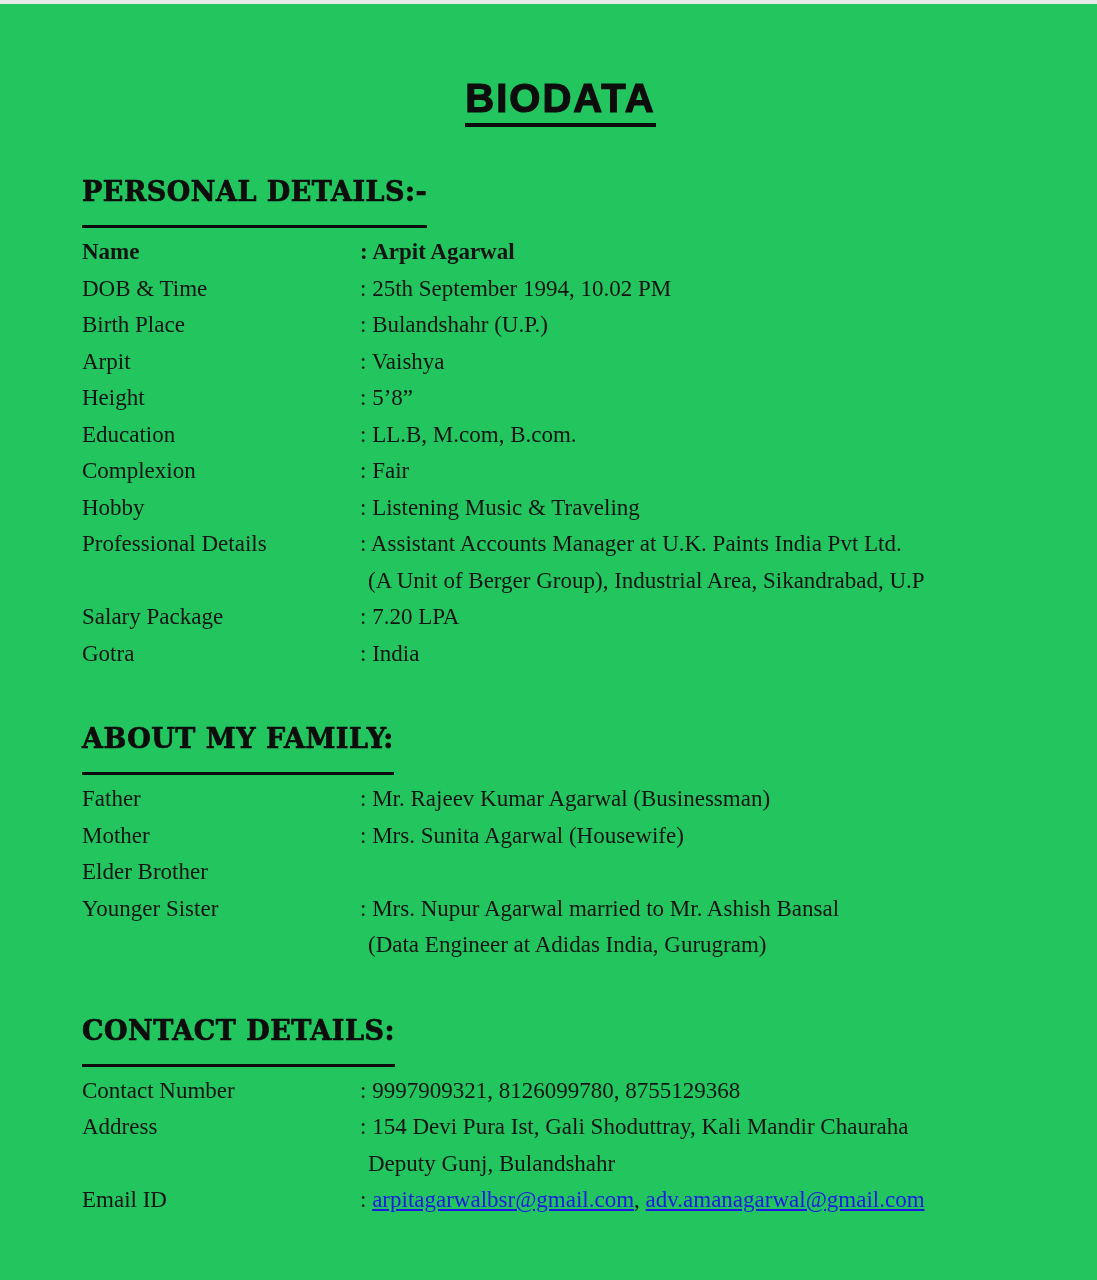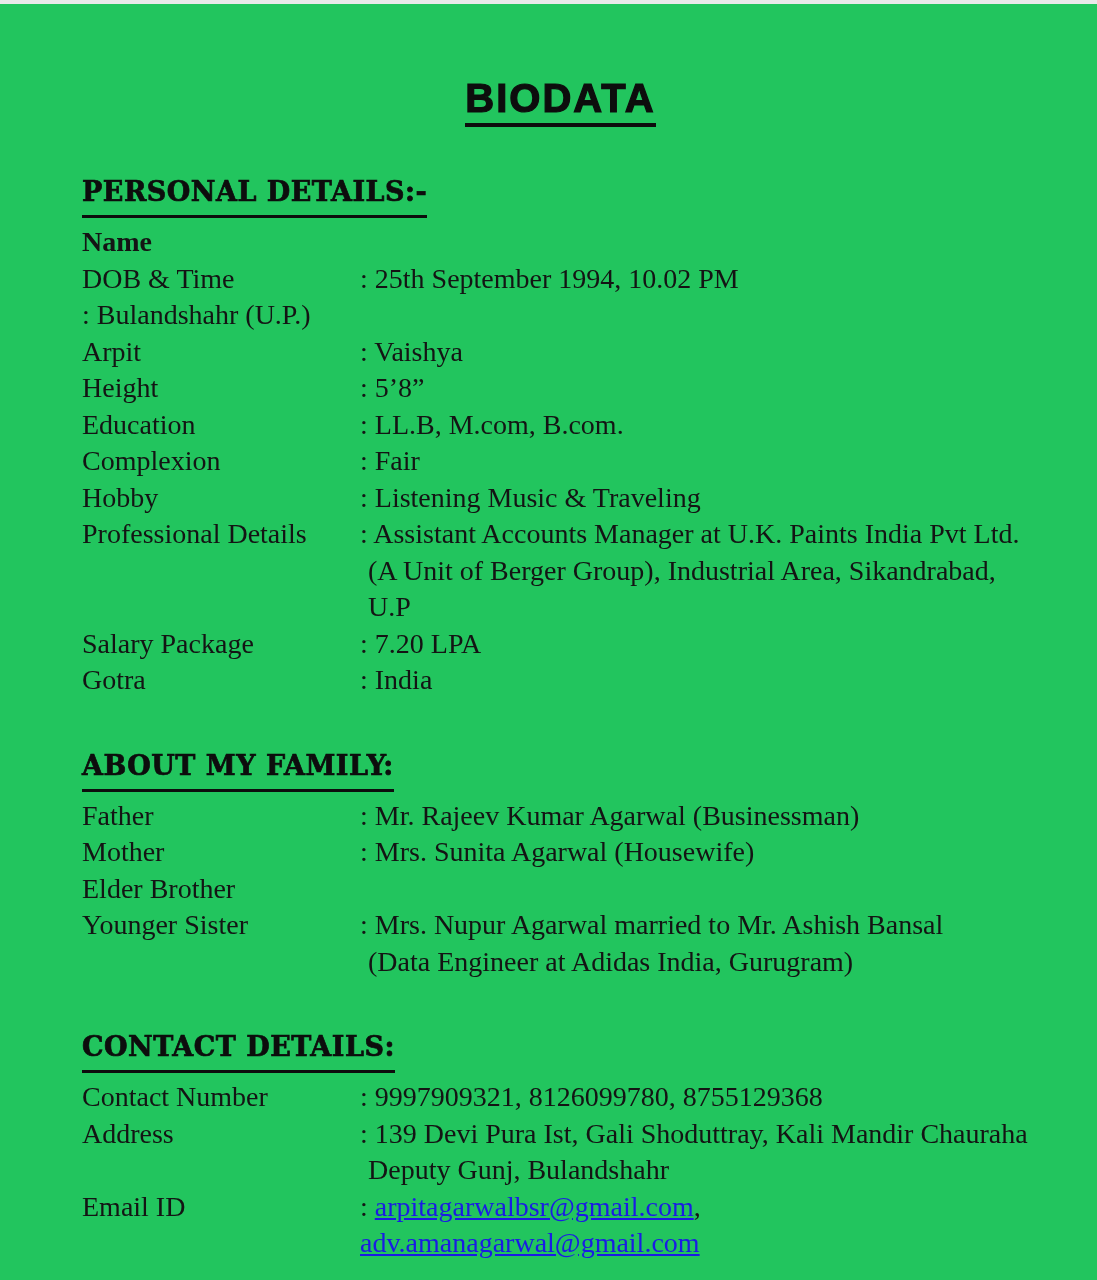--- a/index.html
+++ b/index.html
@@ -35,24 +35,24 @@
   .section-heading {
     display: inline-block;
     margin: 0 0 6px 0;
     font-family: "DejaVu Serif", serif;
     font-weight: 700;
     font-size: 27px;
     letter-spacing: 0.5px;
     color: #0d0d0d;
     -webkit-text-stroke: 0.7px #0d0d0d;
     border-bottom: 3px solid #0d0d0d;
-    padding-bottom: 8px;
+    padding-bottom: 18px;
     line-height: 30px;
   }
-  .rows { font-size: 28px; line-height: 36.5px; }
+  .rows { font-size: 23px; line-height: 36.5px; }
   .row { display: flex; align-items: flex-start; }
   .row .label {
     flex: 0 0 278px;
     max-width: 278px;
   }
   .row .value { flex: 1 1 auto; }
   .row.bold .label, .row.bold .value { font-weight: 700; }
   .value .vline { display: block; }
   .value .vline.cont { padding-left: 8px; }
   a.email-link { color: #1b1be4; text-decoration: underline; cursor: pointer; }
@@ -63,30 +63,34 @@
 <div class="page">
   <div class="title-wrap">
     <span class="title">BIODATA</span>
   </div>
   <div id="sections">
   <section class="section">
     <h2 class="section-heading">PERSONAL DETAILS:-</h2>
     <div class="rows">
   <div class="row bold">
     <div class="label">Name</div>
+    <div class="value">
+              <span class="vline">: Arpit Agarwal</span>
+            </div>
   </div>
 
   <div class="row">
     <div class="label">DOB &amp; Time</div>
     <div class="value">
               <span class="vline">: 25th September 1994, 10.02 PM</span>
             </div>
   </div>
 
   <div class="row">
+    <div class="label">Birth Place</div>
     <div class="value">
               <span class="vline">: Bulandshahr (U.P.)</span>
             </div>
   </div>
 
   <div class="row">
     <div class="label">Arpit</div>
     <div class="value">
               <span class="vline">: Vaishya</span>
             </div>
@@ -181,21 +185,21 @@
   <div class="row">
     <div class="label">Contact Number</div>
     <div class="value">
               <span class="vline">: 9997909321, 8126099780, 8755129368</span>
             </div>
   </div>
 
   <div class="row">
     <div class="label">Address</div>
     <div class="value">
-              <span class="vline">: 139 Devi Pura Ist, Gali Shoduttray, Kali Mandir Chauraha</span>
+              <span class="vline">: 154 Devi Pura Ist, Gali Shoduttray, Kali Mandir Chauraha</span>
               <span class="vline cont">Deputy Gunj, Bulandshahr</span>
             </div>
   </div>
 
   <div class="row">
     <div class="label">Email ID</div>
     <div class="value">
               <span class="vline">: <a class="email-link" href="#">arpitagarwalbsr@gmail.com</a>, <a class="email-link" href="#">adv.amanagarwal@gmail.com</a></span>
             </div>
   </div>

